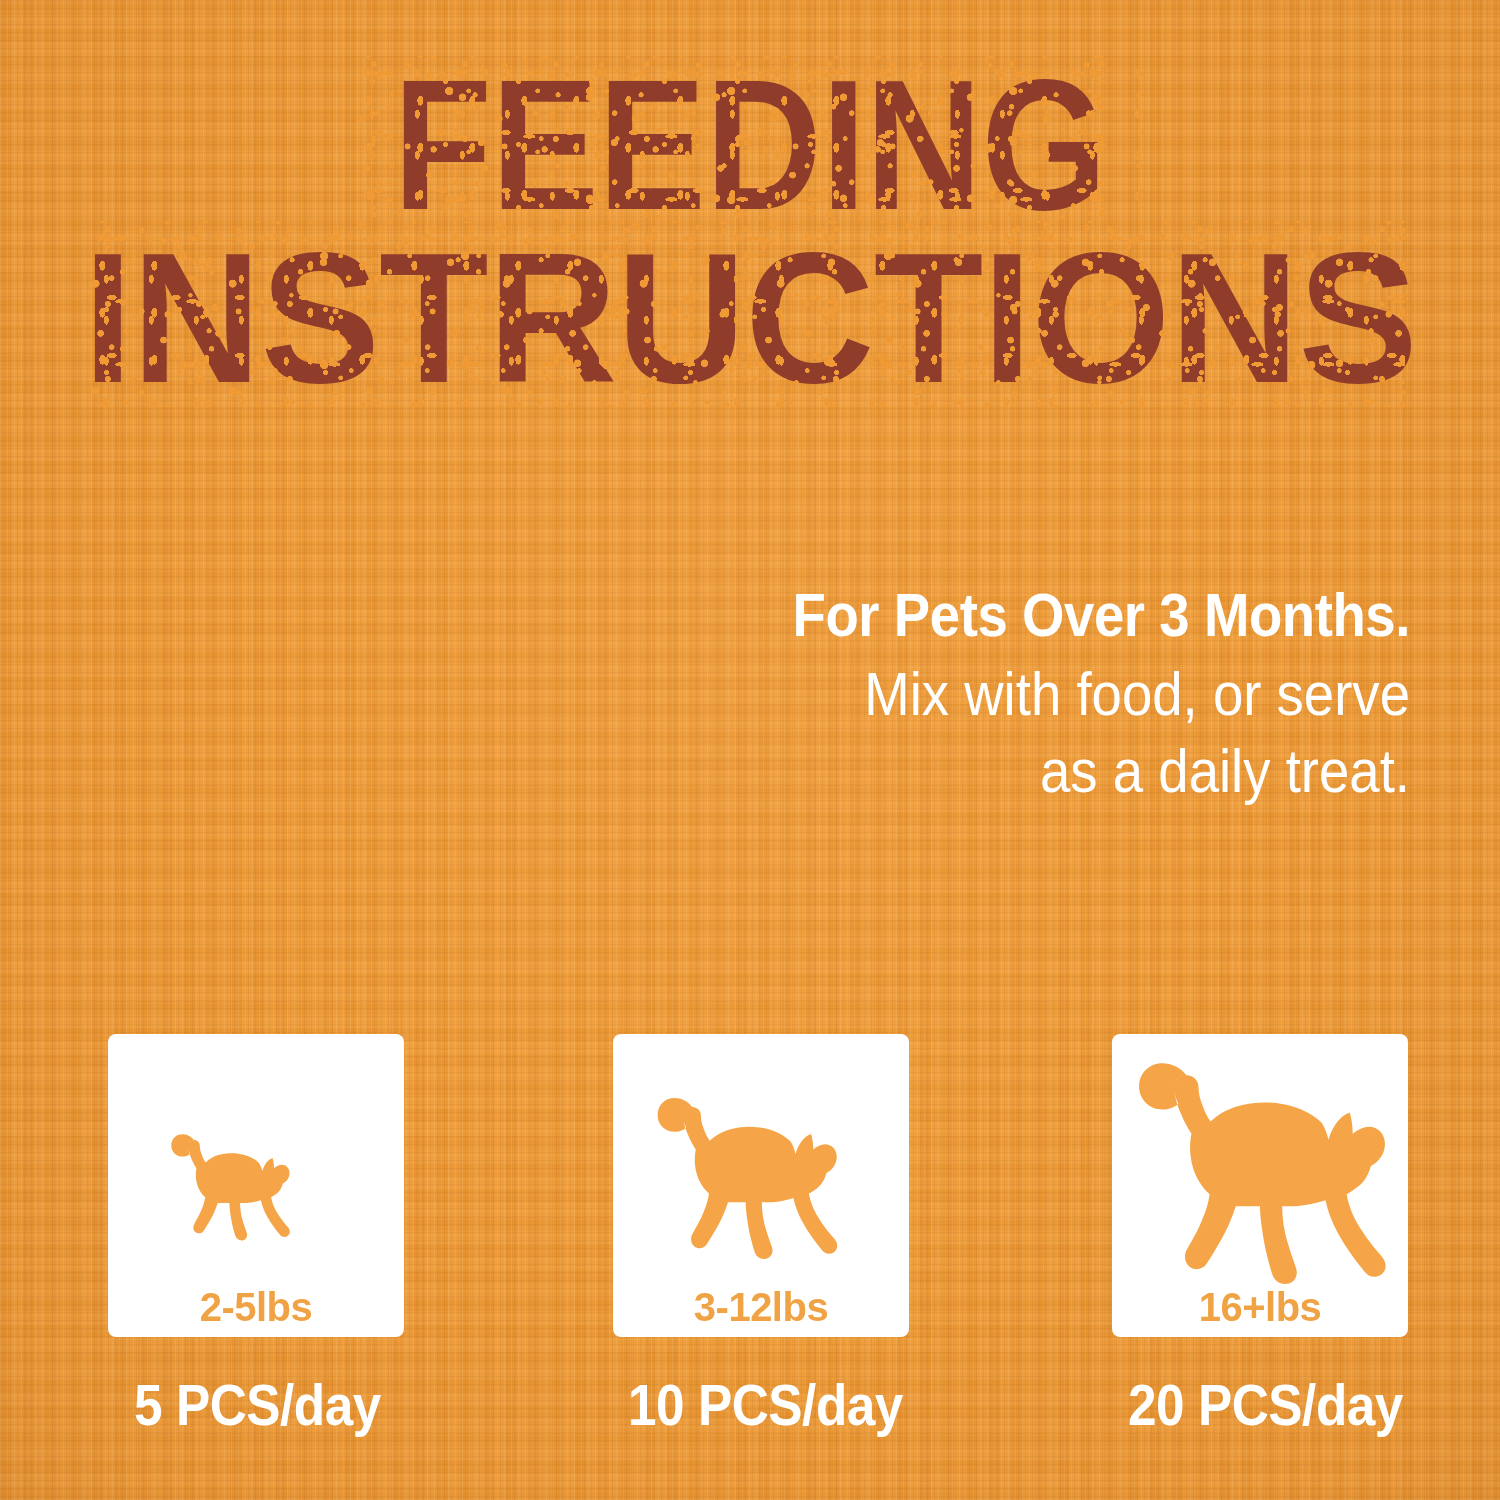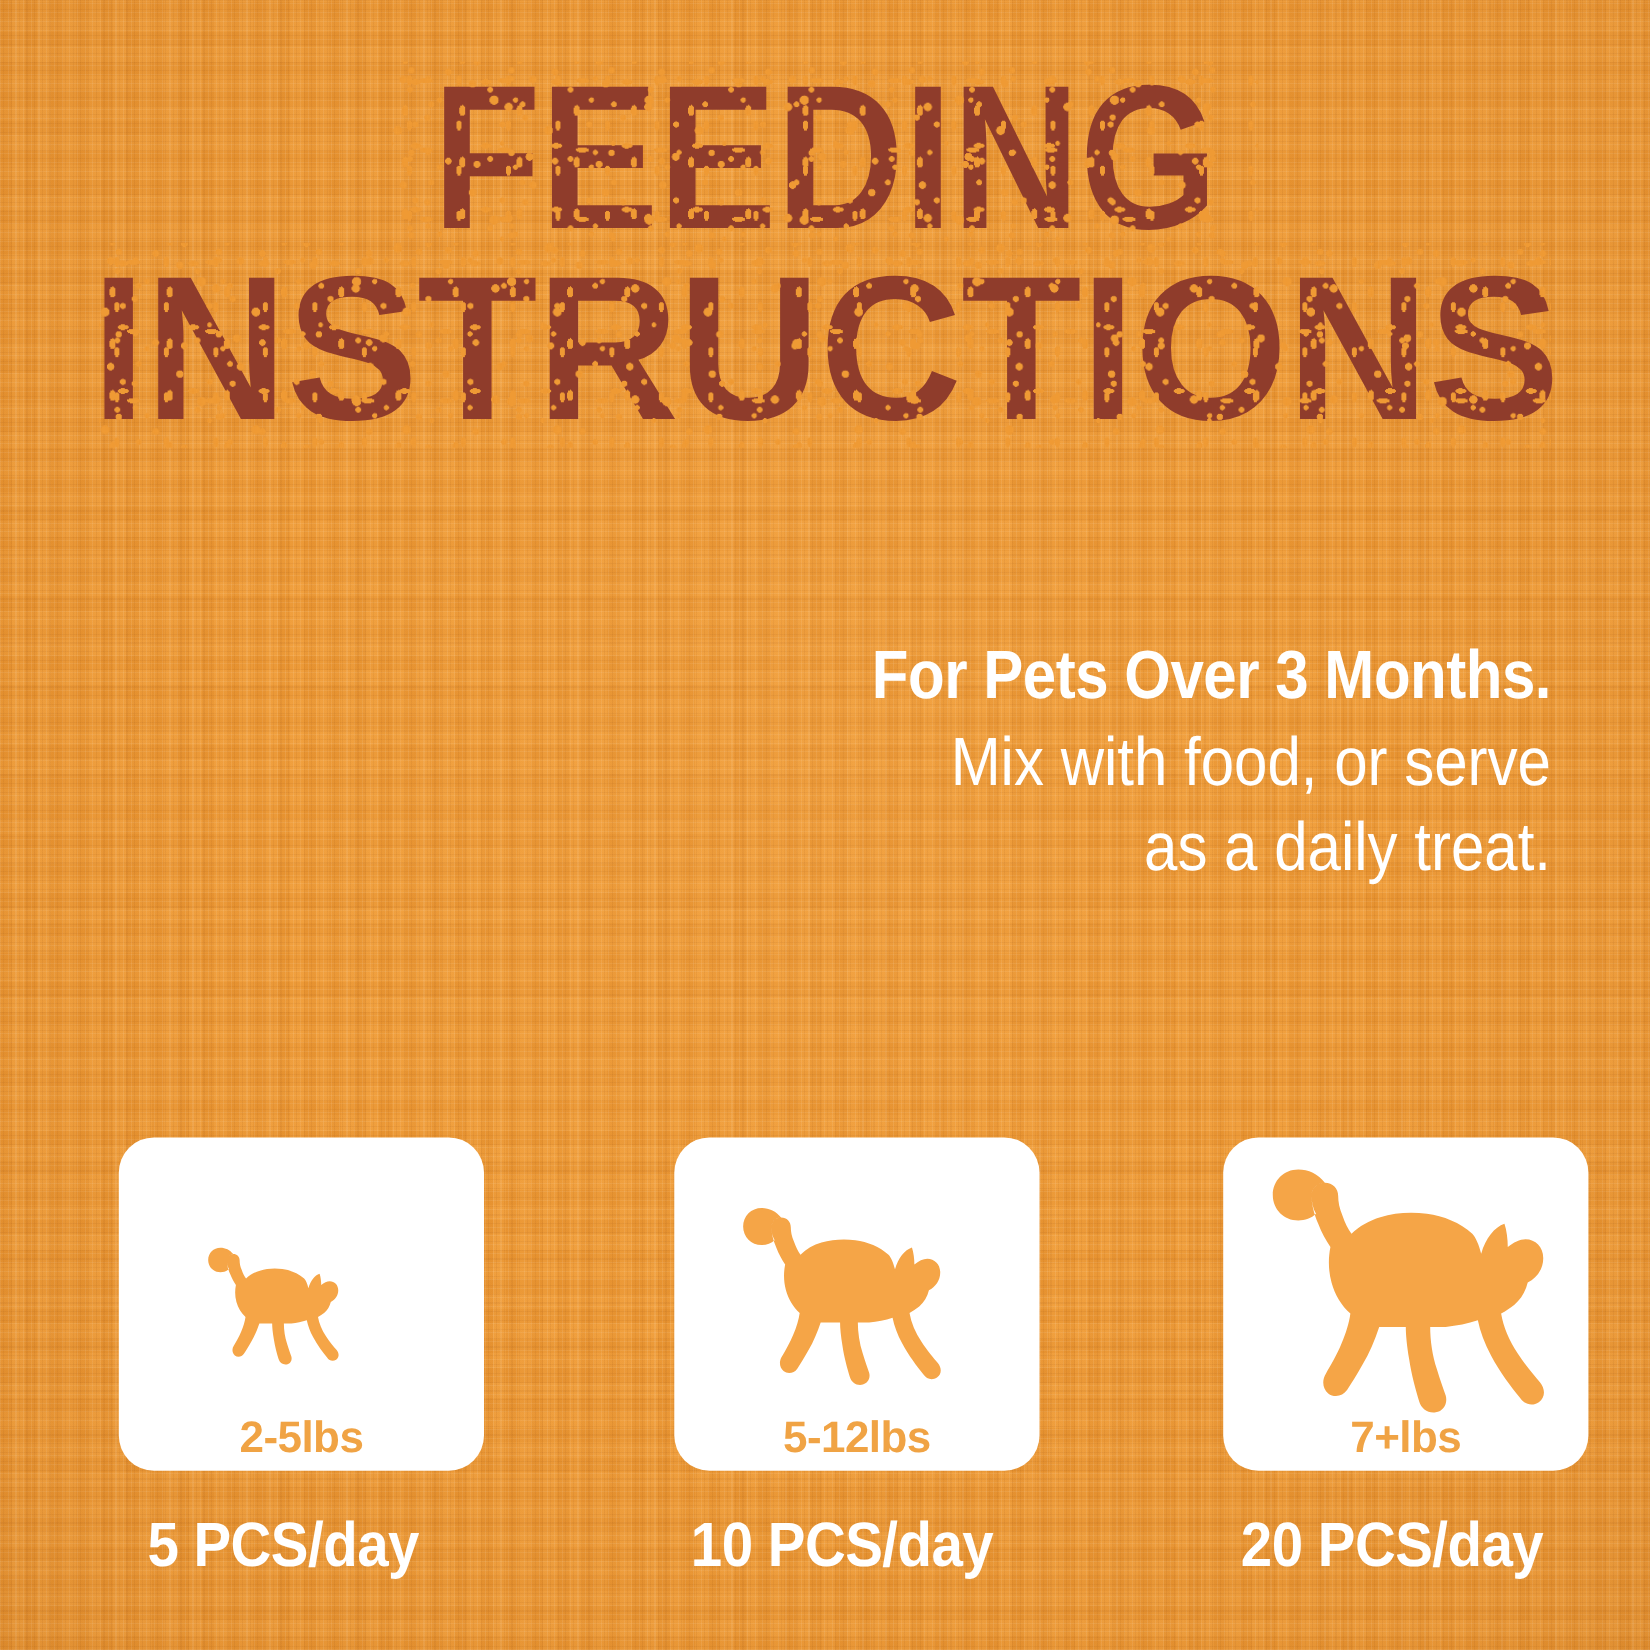--- a/index.html
+++ b/index.html
@@ -161,22 +161,21 @@
     width: 1500px;
     height: 310px;
     z-index: 4;
   }
   .card {
     position: absolute;
     top: 0;
     width: 296px;
     height: 303px;
     background: #ffffff;
-    border-radius: 32px;
-    padding-left: 36px;
+    border-radius: 8px;
   }
   .card-0 { left: 108px; }
   .card-1 { left: 613px; }
   .card-2 { left: 1112px; }
 
   .cat-holder {
     position: absolute;
     left: 0;
     right: 0;
     bottom: 58px;
@@ -364,21 +363,21 @@
             C43,0 47,-6 55,-6
             C49,-14 40,-18 31,-18
             C18,-18 8,-8 8,5
             C8,18 18,28 31,28
             C37,28 43,26 47,22
             C44,17 43,11 43,6
             Z
             " transform="translate(2,14) scale(0.86)"></path>
         </svg>
       </div>
-      <div class="card-label">5-12lbs</div>
+      <div class="card-label">3-12lbs</div>
     </div>
 
     <div class="card card-2">
       <div class="cat-holder">
         <svg class="cat-svg" width="262" height="212" viewBox="0 0 260 210" aria-hidden="true">
           <path fill="#f5a547" d="
             M196,58
             C200,44 208,34 217,31
             C219,37 220,45 220,52
             C225,48 231,45 236,45
@@ -424,21 +423,21 @@
             C43,0 47,-6 55,-6
             C49,-14 40,-18 31,-18
             C18,-18 8,-8 8,5
             C8,18 18,28 31,28
             C37,28 43,26 47,22
             C44,17 43,11 43,6
             Z
             " transform="translate(2,14) scale(1.0)"></path>
         </svg>
       </div>
-      <div class="card-label">7+lbs</div>
+      <div class="card-label">16+lbs</div>
     </div>
 
   </div>
 
   <div class="captions">
     <span class="caption caption-0">5 PCS/day</span>
     <span class="caption caption-1">10 PCS/day</span>
     <span class="caption caption-2">20 PCS/day</span>
   </div>
 

